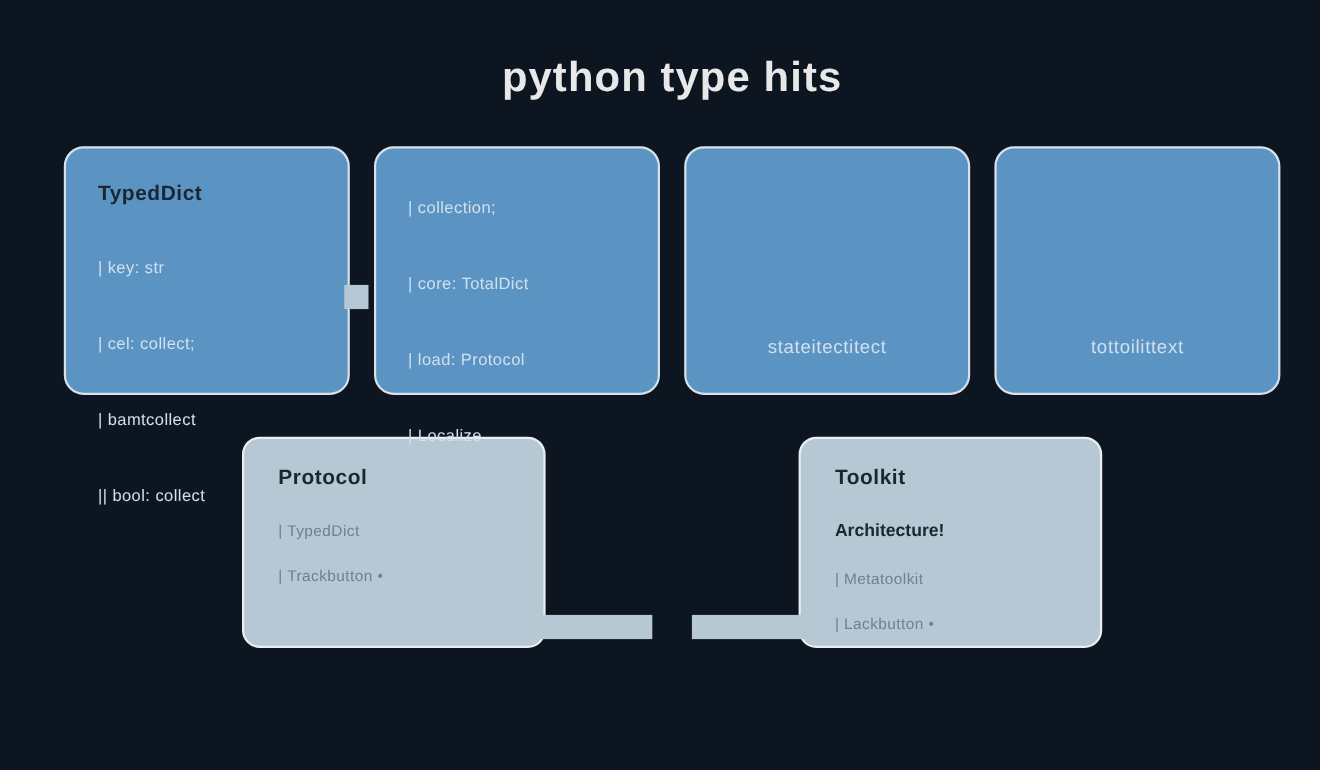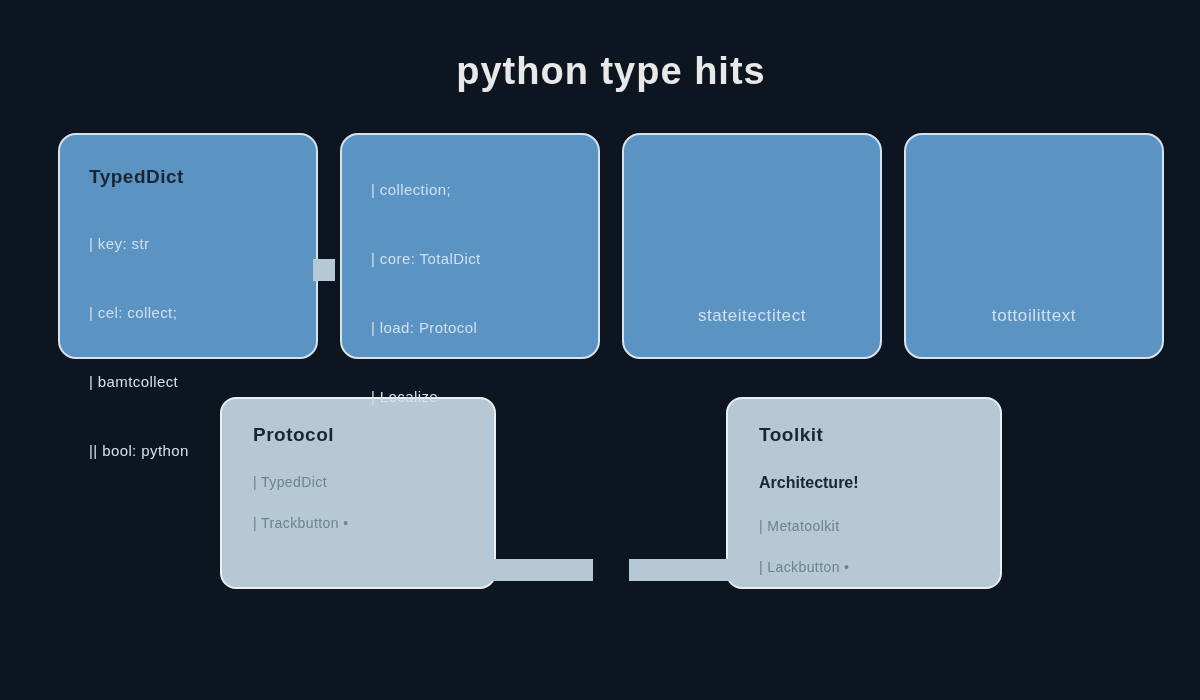--- a/index.html
+++ b/index.html
@@ -126,21 +126,21 @@
 <body>
 
 <div class="title">python type hits</div>
 
 <div class="row-top">
   <div class="card-blue">
     <div class="heading">TypedDict</div>
     <div class="line">| key: str</div>
     <div class="line">| cel: collect;</div>
     <div class="line">| bamtcollect</div>
-    <div class="line">|| bool: python</div>
+    <div class="line">|| bool: collect</div>
   </div>
   <div class="card-blue">
     <div class="line">| collection;</div>
     <div class="line">| core: TotalDict</div>
     <div class="line">| load: Protocol</div>
     <div class="line">| Localize</div>
   </div>
   <div class="card-blue centered">
     <div class="center-text">stateitectitect</div>
   </div>

